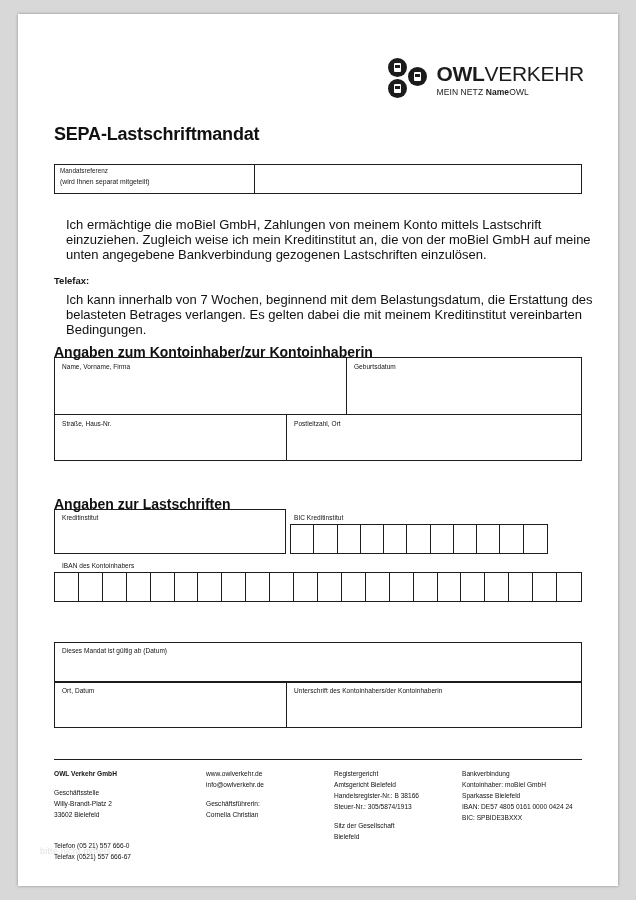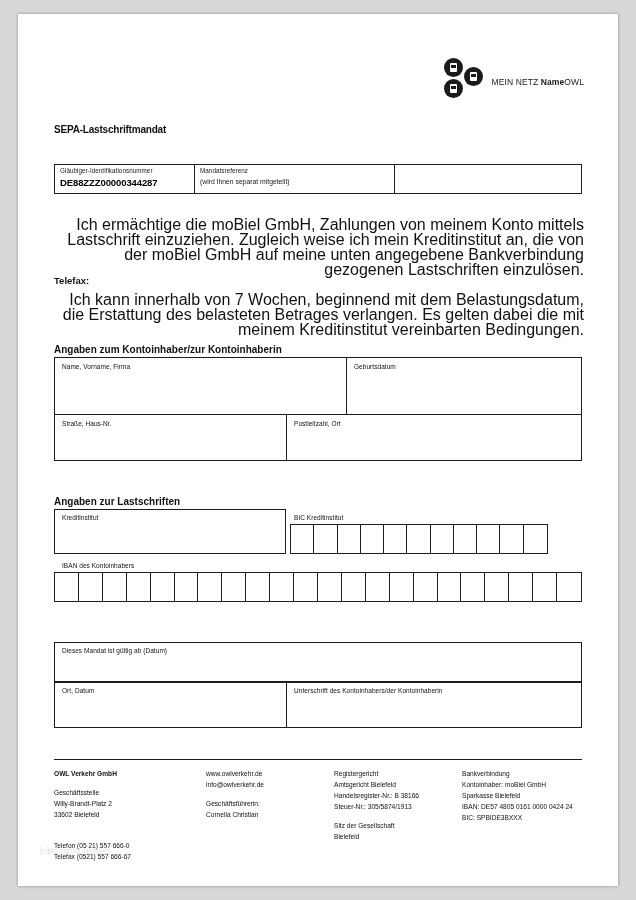--- a/index.html
+++ b/index.html
@@ -85,21 +85,21 @@
     margin-top: 3px;
     letter-spacing: 0.1px;
   }
   .logo-sub b { font-weight: bold; }
 
   
   .doc-title {
     position: absolute;
     left: 36px;
     top: 110px;
-    font-size: 10px;
+    font-size: 18px;
     font-weight: bold;
     color: #111;
     letter-spacing: -0.2px;
   }
 
   .ref-table {
     position: absolute;
     left: 36px;
     top: 150px;
     width: 528px;
@@ -115,42 +115,41 @@
   }
   .ref-cell.c1 { width: 140px; border-right: 1px solid #1d1d1d; }
   .ref-cell.c2 { width: 200px; border-right: 1px solid #1d1d1d; }
   .ref-cell.c3 { flex: 1; }
   .ref-label { font-size: 6.3px; color: #1a1a1a; letter-spacing: 0.05px; }
   .ref-value { font-size: 9.5px; font-weight: bold; color: #000; margin-top: 3px; letter-spacing: -0.1px; }
   .ref-note  { font-size: 6.8px; color: #1a1a1a; margin-top: 4px; }
 
   .body-text {
     position: absolute;
-    left: 36px;
+    left: 48px;
     width: 530px;
-    font-size: 16px;
+    font-size: 13px;
     line-height: 15px;
     color: #111;
-    text-align: right;
   }
   #para1 { top: 203px; }
   .hinweis-label {
     position: absolute;
     left: 36px;
     top: 261px;
     font-size: 9.5px;
     font-weight: bold;
     color: #111;
   }
   #para2 { top: 278px; }
 
   
   .section-title {
     position: absolute;
-    font-size: 10px;
+    font-size: 14px;
     font-weight: bold;
     color: #111;
     text-align: center;
   }
   #sec1-title { left: 36px; top: 330px; }
   #sec2-title { left: 36px; top: 482px; }
 
   .box {
     position: absolute;
     border: 1px solid #1d1d1d;
@@ -216,31 +215,28 @@
           <span class="glyph"></span>
         </span>
       <span class="lm lm2">
           <span class="glyph"></span>
         </span>
       <span class="lm lm3">
           <span class="glyph"></span>
         </span>
     </div>
     <div class="logo-text">
+      <div class="logo-main"><span>OWL</span><span class="thin">VERKEHR</span></div>
       <div class="logo-sub"><span>MEIN NETZ </span><b>Name</b><span>OWL</span></div>
     </div>
   </div>
 
   <div class="doc-title">SEPA-Lastschriftmandat</div>
 
   <div class="ref-table">
-    <div class="ref-cell c1">
-      <div class="ref-label">Gläubiger-Identifikationsnummer</div>
-      <div class="ref-value">DE88ZZZ00000344287</div>
-    </div>
     <div class="ref-cell c2">
       <div class="ref-label">Mandatsreferenz</div>
       <div class="ref-note">(wird Ihnen separat mitgeteilt)</div>
     </div>
     <div class="ref-cell c3"></div>
   </div>
 
   <div class="body-text" id="para1">Ich ermächtige die moBiel GmbH, Zahlungen von meinem Konto mittels Lastschrift einzuziehen. Zugleich weise ich mein Kreditinstitut an, die von der moBiel GmbH auf meine unten angegebene Bankverbindung gezogenen Lastschriften einzulösen.</div>
   <div class="hinweis-label">Telefax:</div>
   <div class="body-text" id="para2">Ich kann innerhalb von 7 Wochen, beginnend mit dem Belastungsdatum, die Erstattung des belasteten Betrages verlangen. Es gelten dabei die mit meinem Kreditinstitut vereinbarten Bedingungen.</div>

